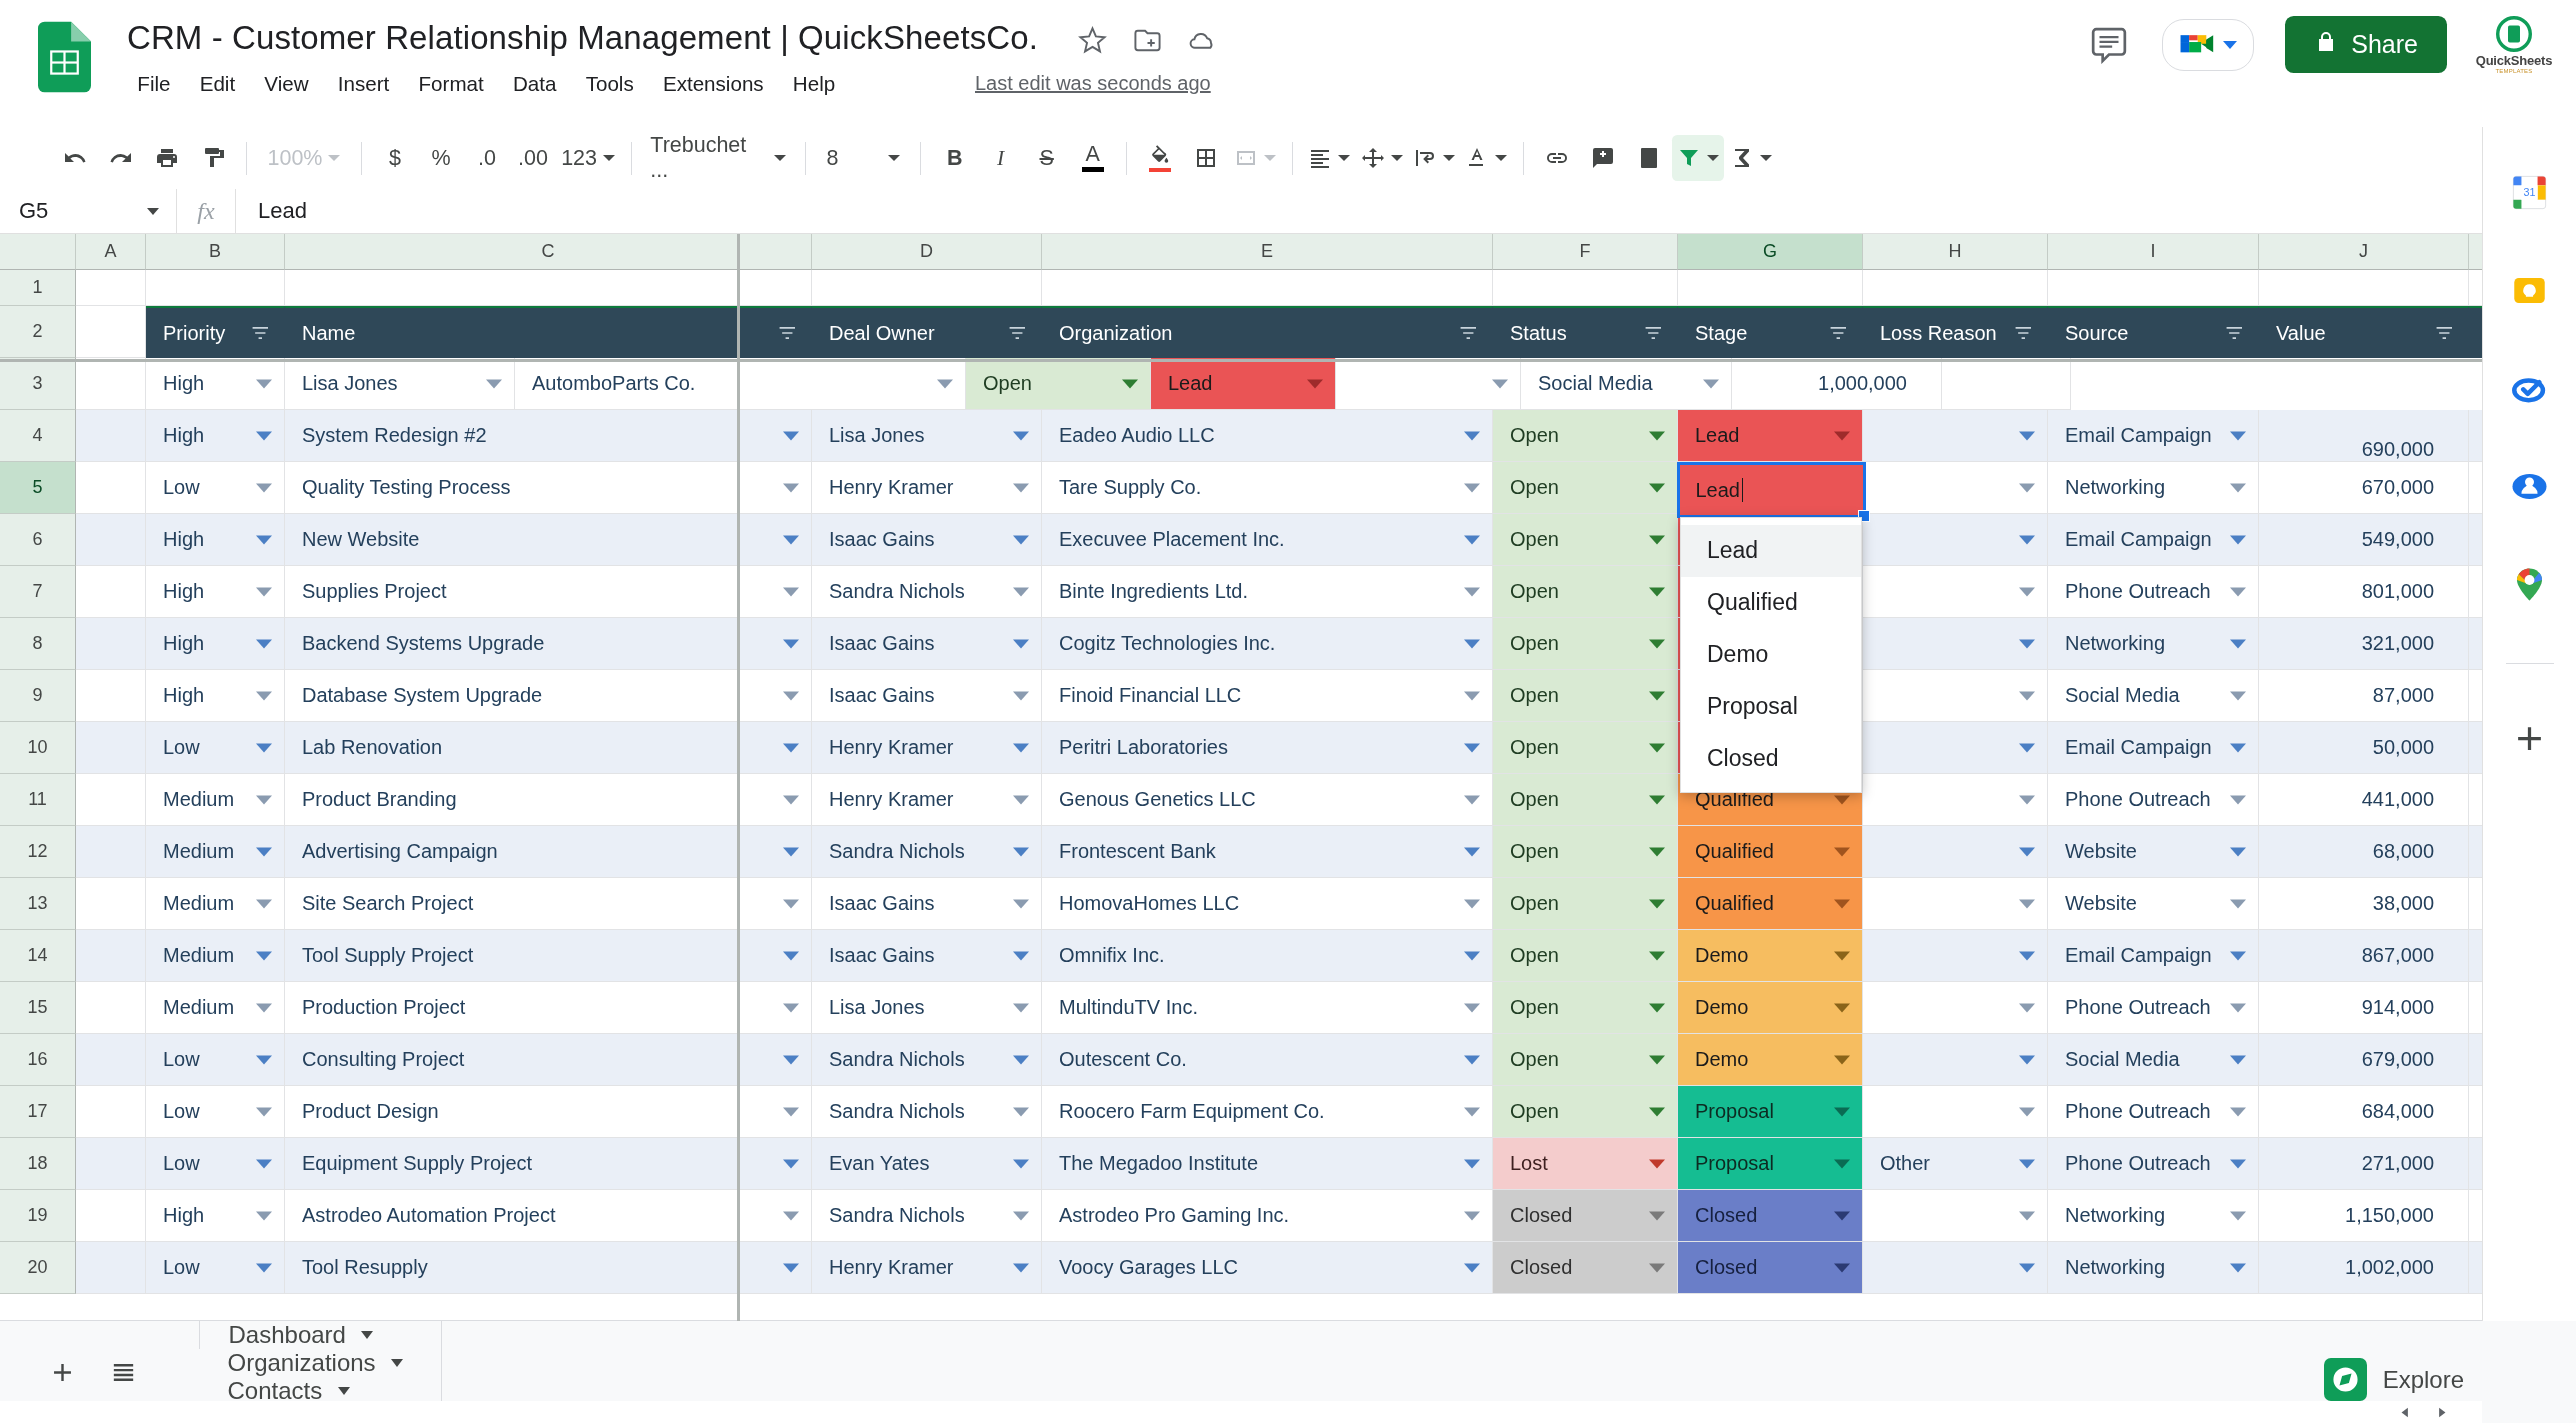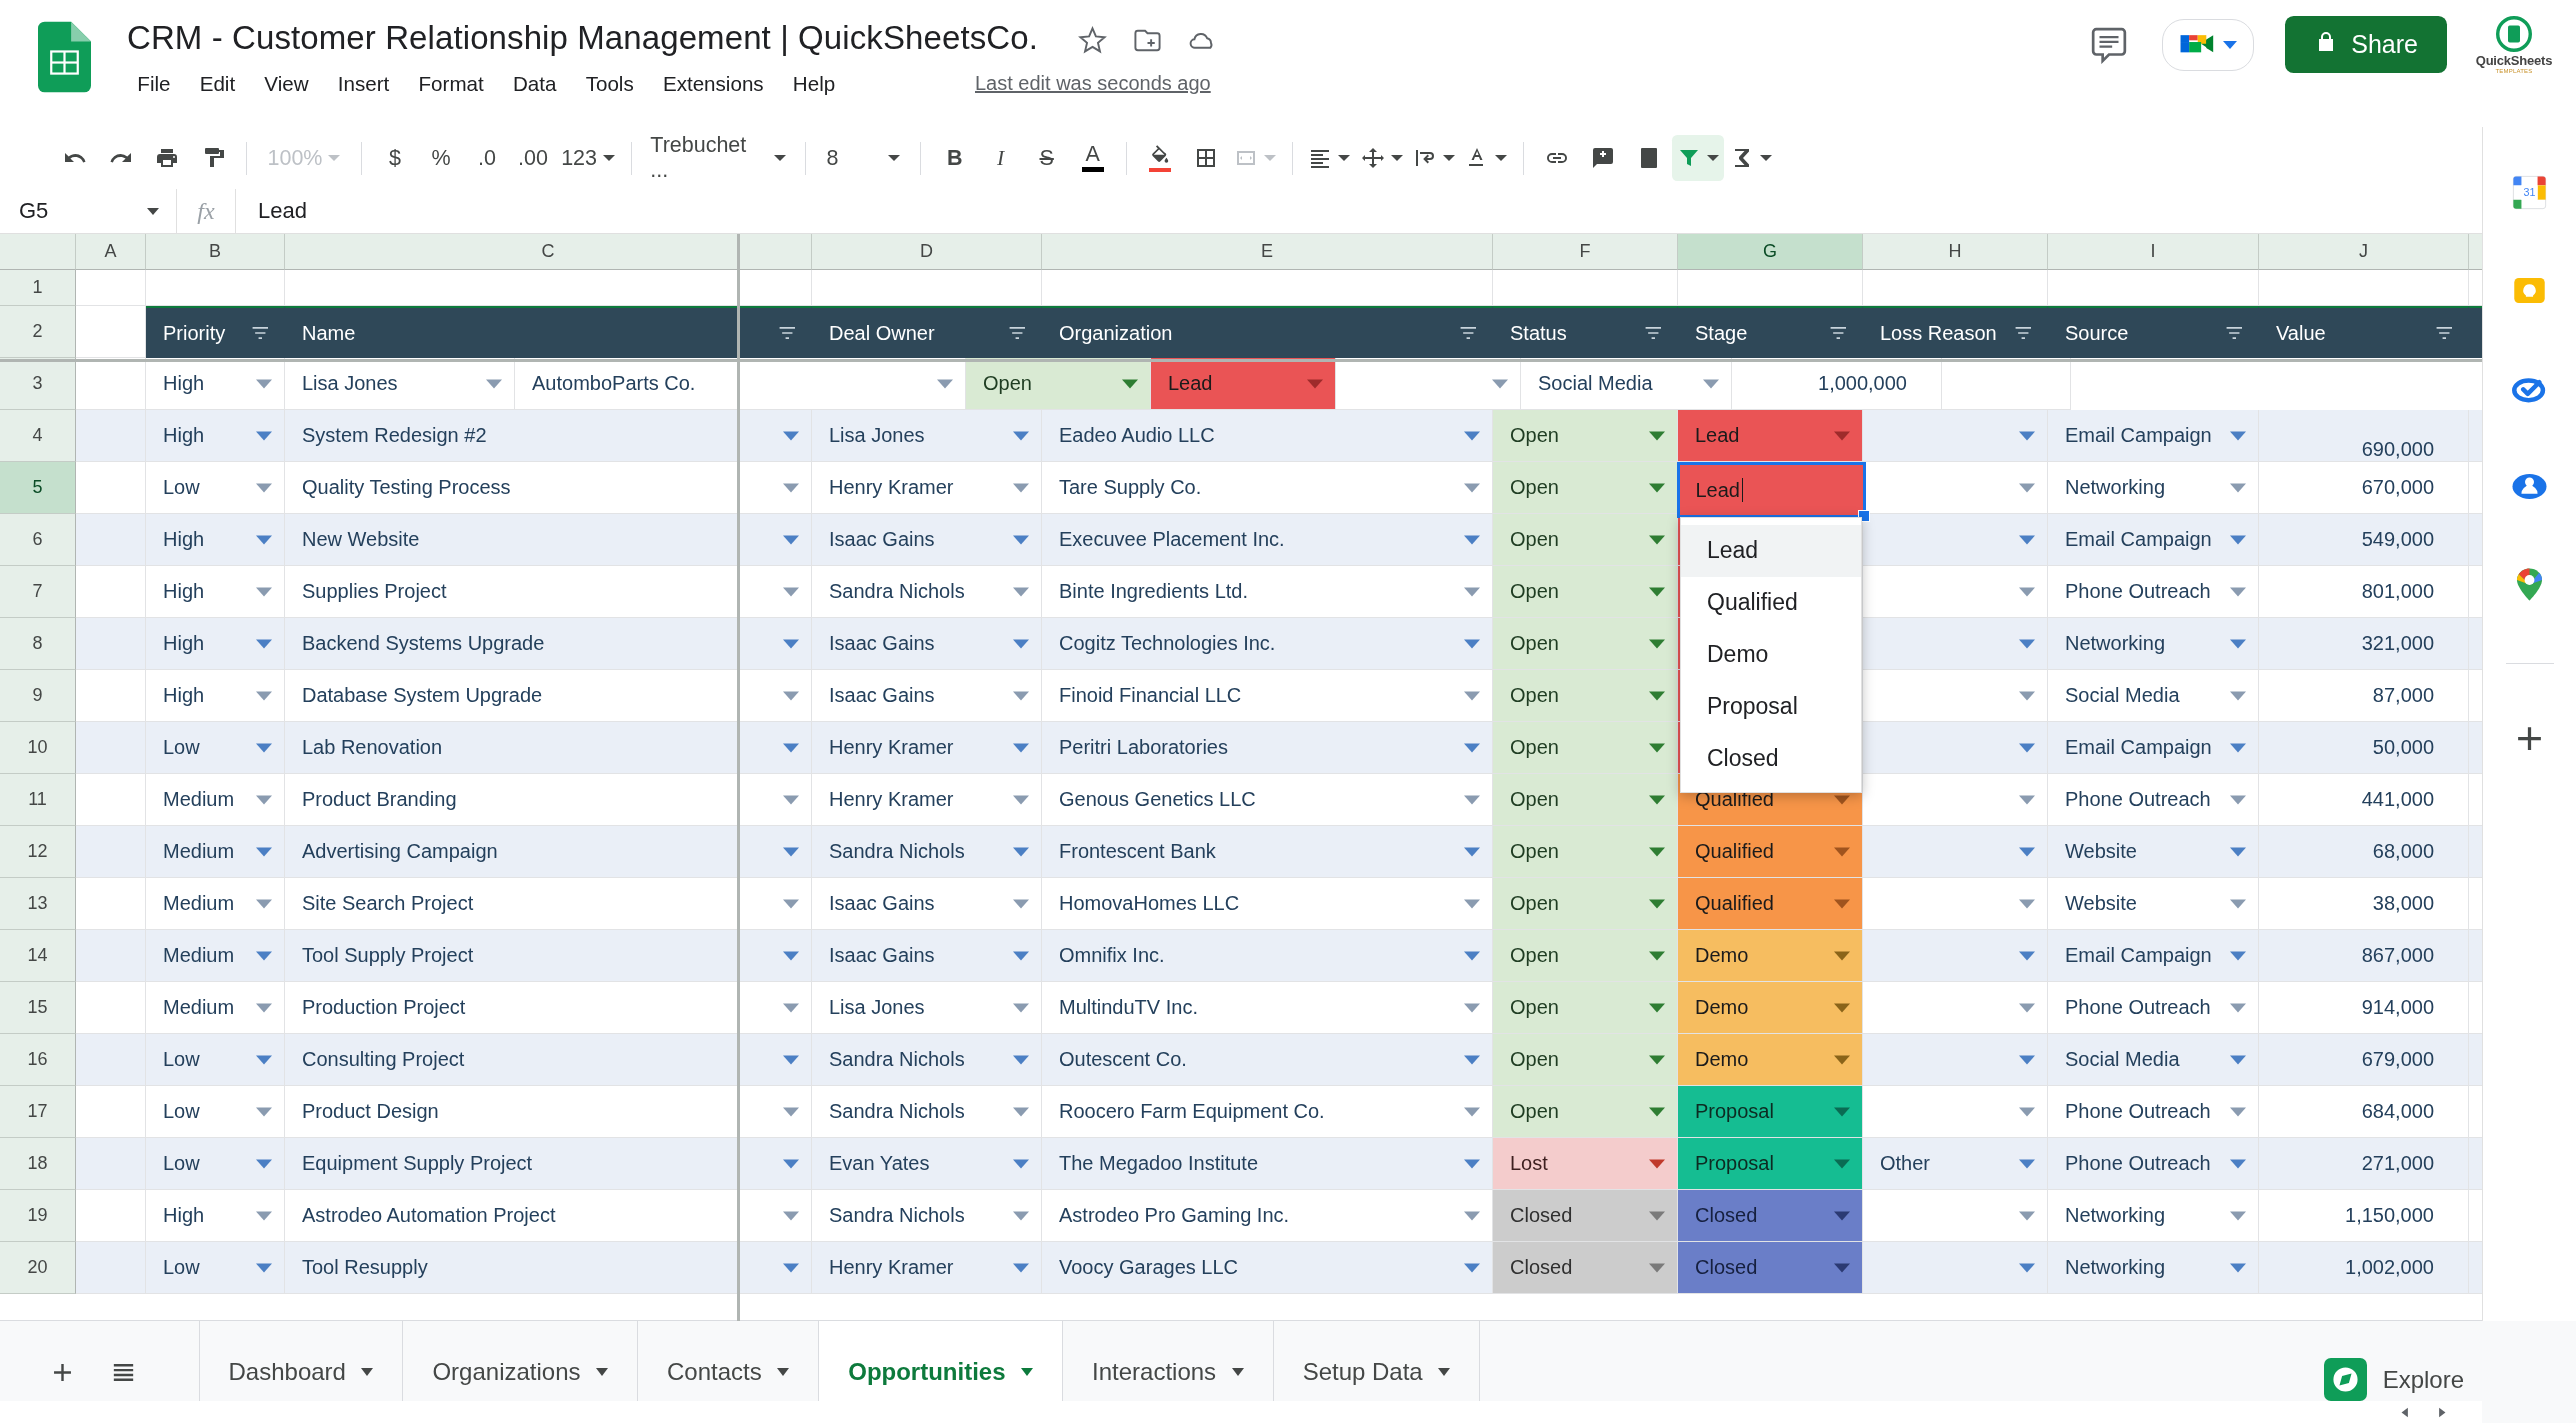--- a/index.html
+++ b/index.html
@@ -119,21 +119,21 @@
 
   
   .sidepanel { position: absolute; right: 0; top: 127px; width: 94px; height: 1194px; background: #fff; border-left: 0.9px solid #e0e0e0; display: flex; flex-direction: column; align-items: center; padding-top: 41px; gap: 50px; z-index: 70; }
   .sp-icon { width: 48px; height: 48px; cursor: pointer; display: flex; align-items: center; justify-content: center; }
   .sp-div { width: 48px; height: 0.9px; background: #dadce0; margin-top: 5.2px; }
 
   
   .bottombar { position: absolute; bottom: 0; left: 0; width: 2576px; height: 103px; background: #f8f9fa; border-top: 0.9px solid #dadce0; display: flex; align-items: center; }
   .bb-btn { width: 46px; height: 46px; margin-left: 39px; display: flex; align-items: center; justify-content: center; cursor: pointer; }
   .bb-btn svg { width: 29px; height: 29px; fill: #444746; }
-  .tabs { display: flex; align-items: stretch; height: 100%; margin-left: 52px; }
+  .tabs { display: flex; align-items: stretch; height: 100%; margin-left: 52px; flex-direction: column; }
   .tab { display: flex; align-items: center; gap: 15.5px; padding: 0 29px; font-size: 24px; color: #444746; cursor: pointer; border-right: 0.9px solid #dadce0; }
   .tab:first-child { border-left: 0.9px solid #dadce0; }
   .tab.active { background: #fff; color: #0d7a3c; font-weight: bold; }
   .tab-caret { width: 0; height: 0; border-left: 6.9px solid transparent; border-right: 6.9px solid transparent; border-top: 8.6px solid #444746; }
   .tab.active .tab-caret { border-top-color: #0d7a3c; }
   .explore { position: absolute; right: 112px; bottom: 22px; display: flex; align-items: center; gap: 15.5px; cursor: pointer; }
   .explore-ico { width: 43px; height: 43px; background: #0f9d58; border-radius: 6.9px; display: flex; align-items: center; justify-content: center; }
   .explore-txt { font-size: 24px; color: #444746; }
 </style>
 </head>

